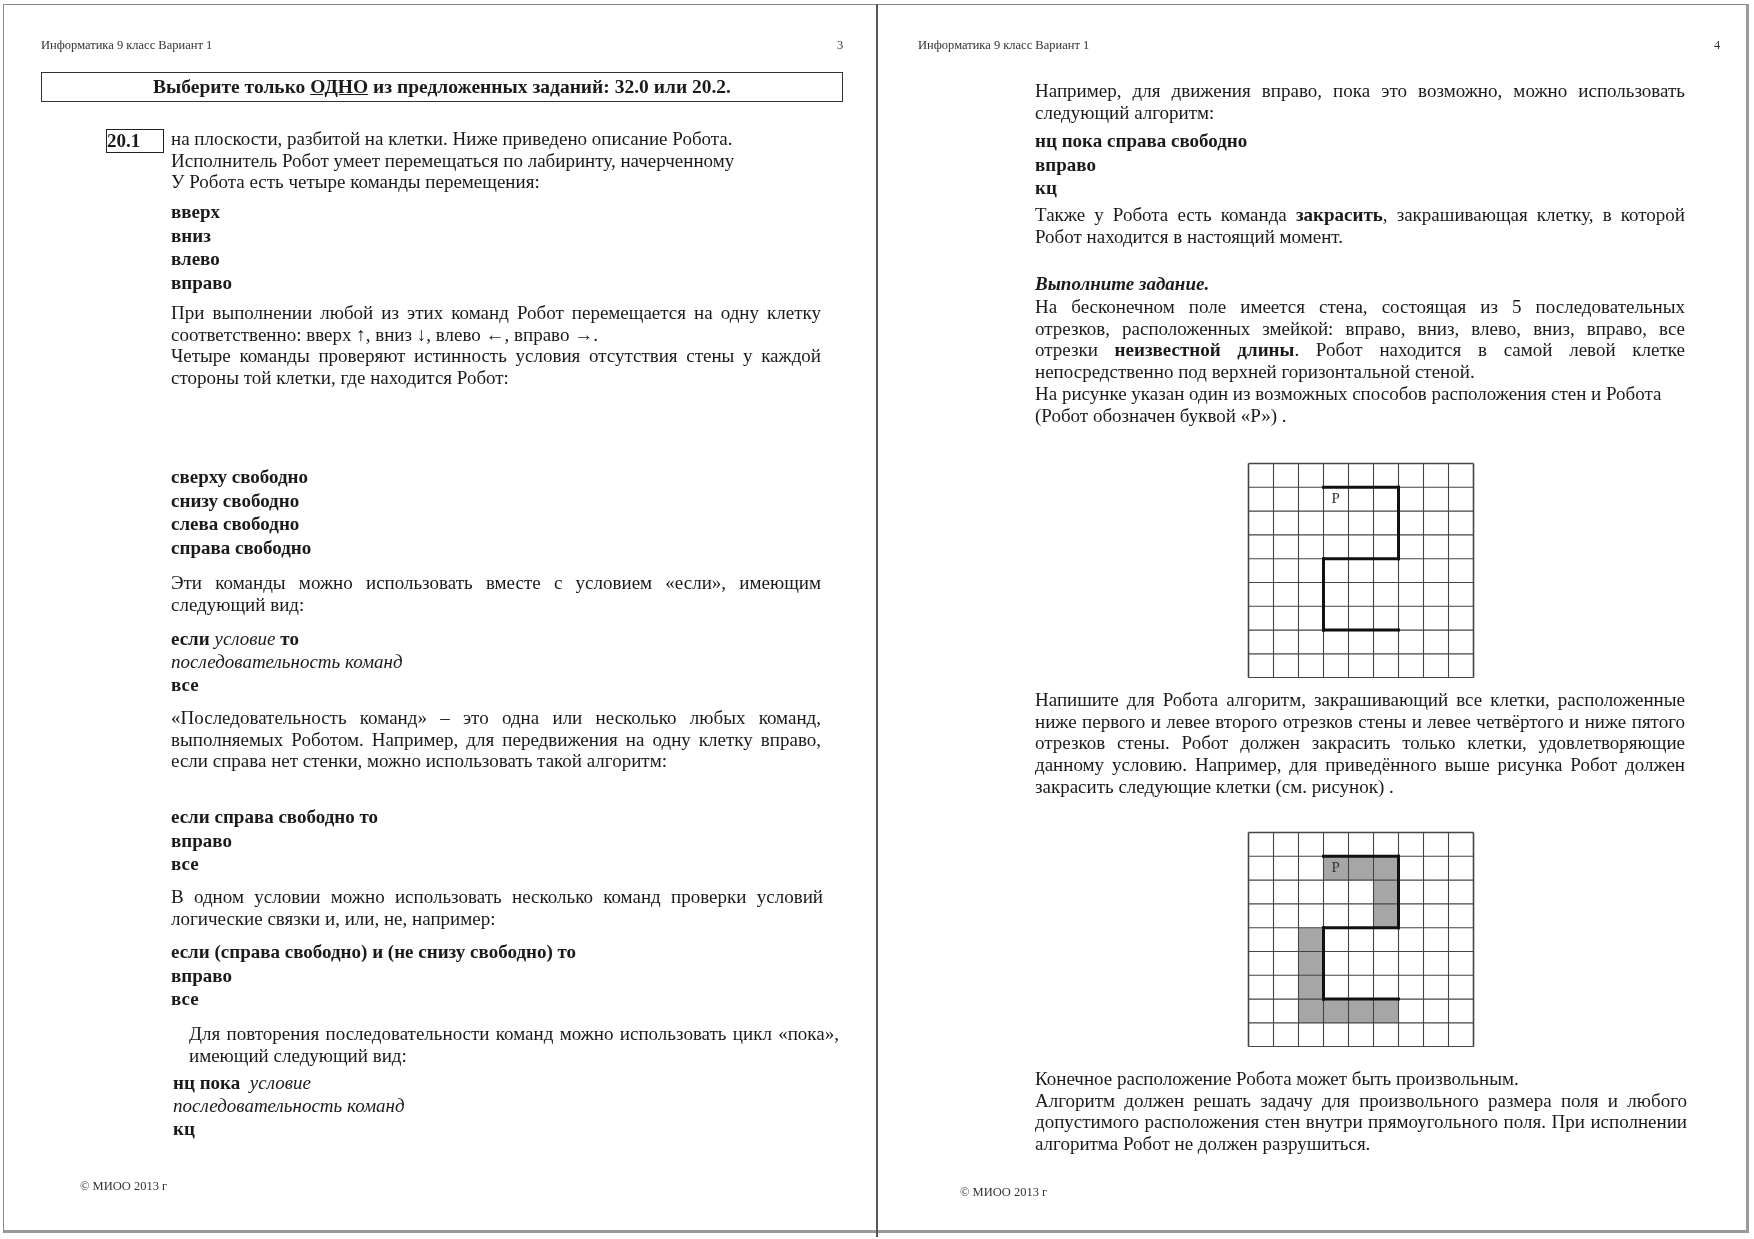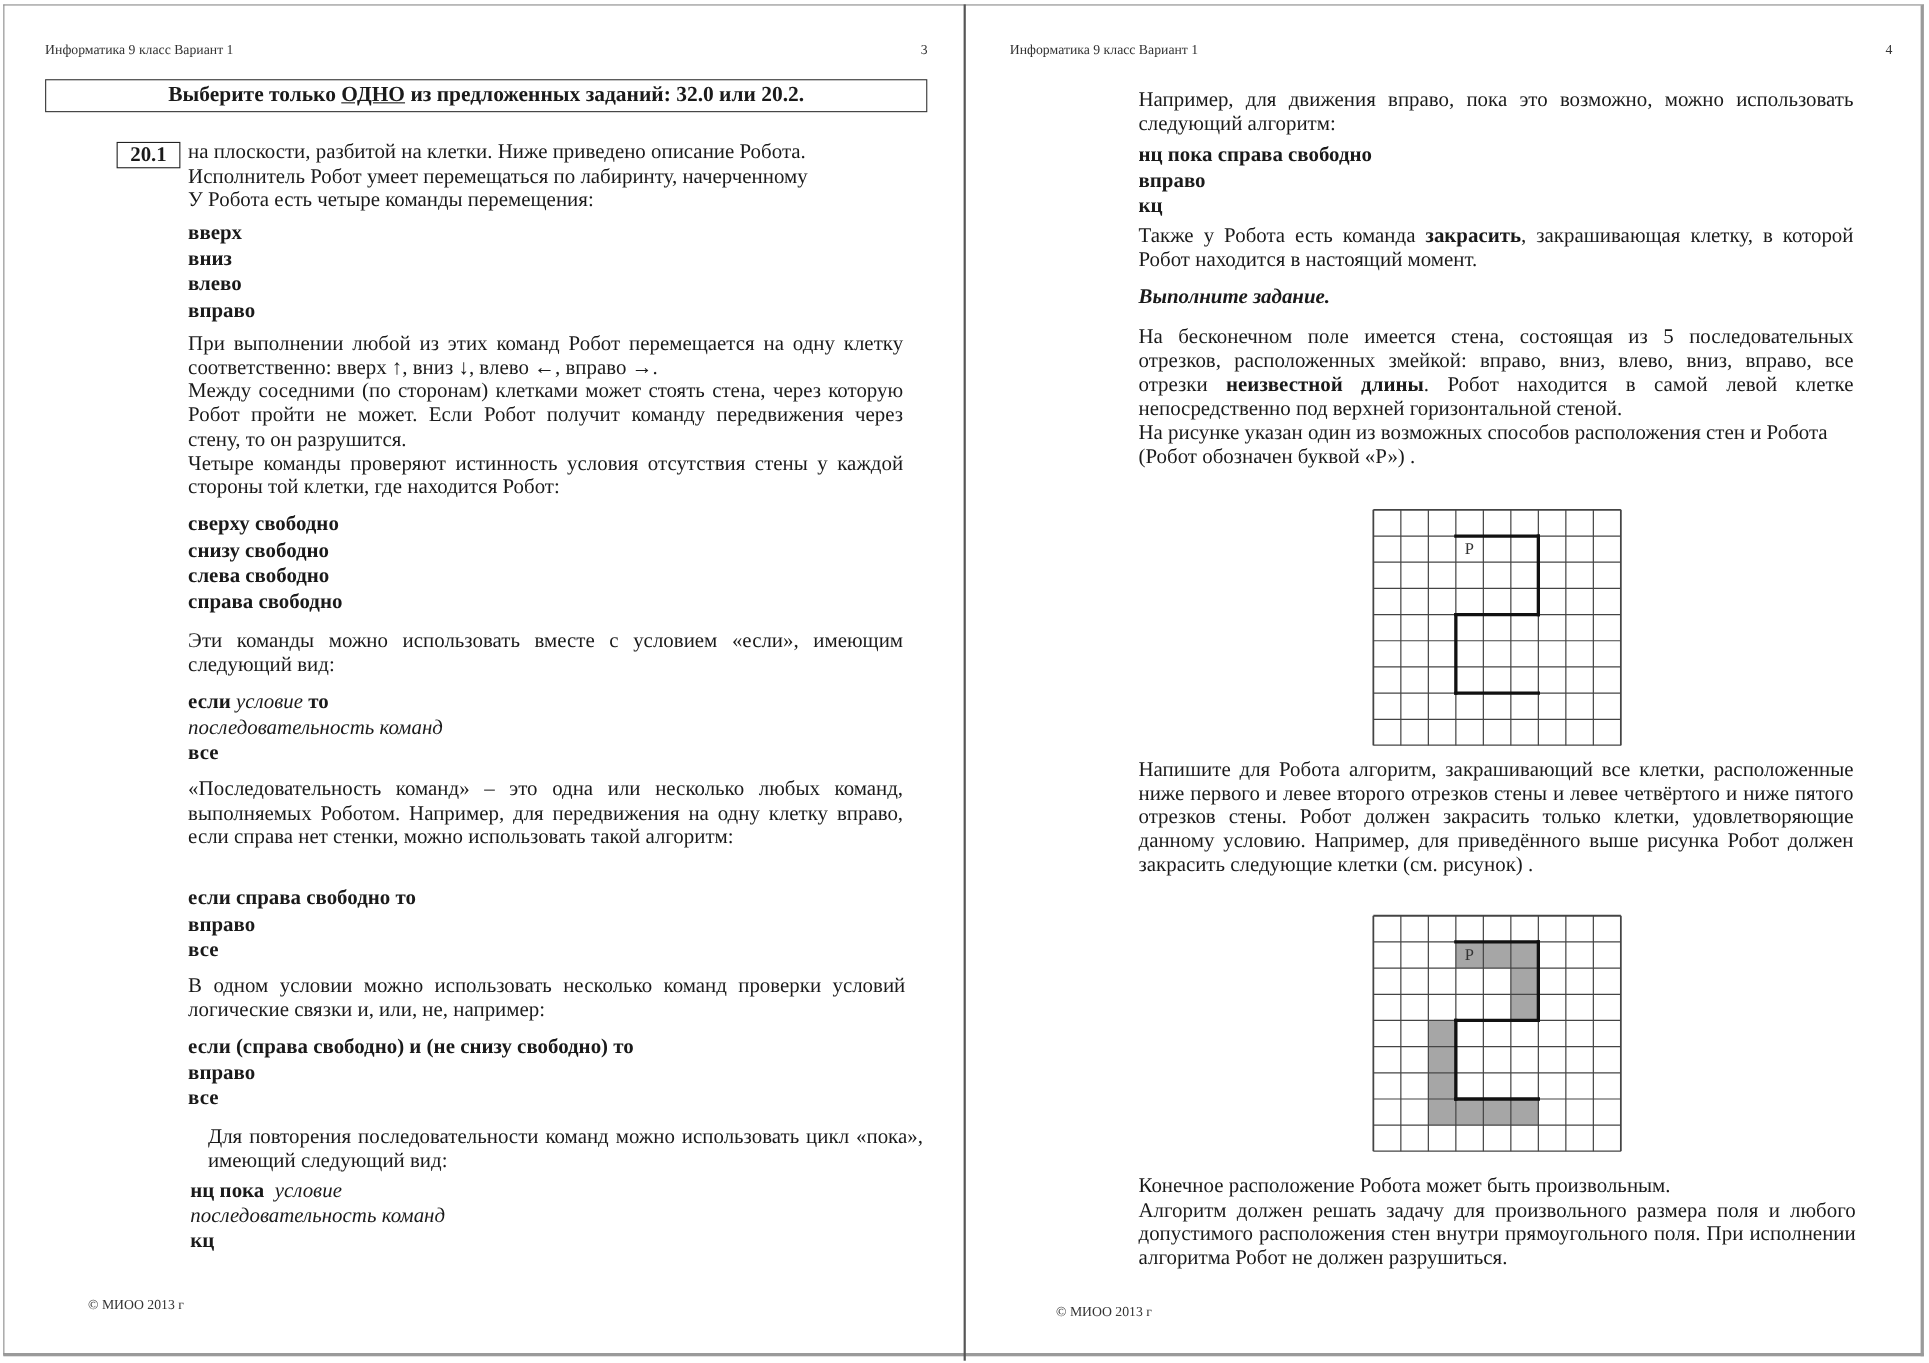--- a/index.html
+++ b/index.html
@@ -11,21 +11,21 @@
   .page { position:absolute; top:0; height:1239px; }
   .page.left { left:0; width:876px; }
   .page.right { left:878px; width:876px; }
   .running-head { position:absolute; top:38px; font-size:12.5px; color:#333; }
   .page-num { position:absolute; top:38px; font-size:12.5px; color:#333; }
   .footer { position:absolute; font-size:12.5px; color:#333; }
   .notice { position:absolute; left:41px; top:72px; width:802px; height:30px; border:1px solid #333;
             box-sizing:border-box; text-align:center; font-weight:bold; font-size:19.5px; line-height:28px; }
   .notice u { }
   .task-num { position:absolute; left:106px; top:129px; width:58px; height:24px; border:1.5px solid #222;
-              box-sizing:border-box; text-align:center; font-weight:bold; font-size:19px; line-height:21px; }
+              box-sizing:border-box; text-align:left; font-weight:bold; font-size:19px; line-height:21px; }
   .text-block { position:absolute; font-size:19px; line-height:21.7px; text-align:justify; }
   .text-block p { margin:0; }
   .code { font-weight:bold; }
   .code-line { display:block; margin:0; }
   .it { font-style:italic; font-weight:normal; }
   .grid-wrap { position:absolute; }
   svg text { font-family:"Liberation Serif", serif; }
 </style>
 </head>
 <body>
@@ -51,21 +51,20 @@
 
   <div class="text-block code" style="left:171px; top:200px; width:400px; line-height:23.5px;">
     <span class="code-line">вверх</span>
     <span class="code-line">вниз</span>
     <span class="code-line">влево</span>
     <span class="code-line">вправо</span>
   </div>
 
   <div class="text-block" style="left:171px; top:302px; width:650px;">
     <p>При выполнении любой из этих команд Робот перемещается на одну клетку соответственно: вверх ↑, вниз ↓, влево ←, вправо →.</p>
-    <p>Между соседними (по сторонам) клетками может стоять стена, через которую Робот пройти не может. Если Робот получит команду передвижения через стену, то он разрушится.</p>
     <p>Четыре команды проверяют истинность условия отсутствия стены у каждой стороны той клетки, где находится Робот:</p>
   </div>
 
   <div class="text-block code" style="left:171px; top:465px; width:400px; line-height:23.5px;">
     <span class="code-line">сверху свободно</span>
     <span class="code-line">снизу свободно</span>
     <span class="code-line">слева свободно</span>
     <span class="code-line">справа свободно</span>
   </div>
 
@@ -123,21 +122,21 @@
   <div class="text-block code" style="left:157px; top:129px; width:500px; line-height:23.5px;">
     <span class="code-line">нц пока справа свободно</span>
     <span class="code-line">вправо</span>
     <span class="code-line">кц</span>
   </div>
 
   <div class="text-block" style="left:157px; top:204px; width:650px;">
     <p><span>Также у Робота есть команда </span><b>закрасить</b><span>, закрашивающая клетку, в которой Робот находится в настоящий момент.</span></p>
   </div>
 
-  <div class="text-block" style="left:157px; top:259px; width:650px; font-weight:bold; font-style:italic;">Выполните задание.</div>
+  <div class="text-block" style="left:157px; top:273px; width:650px; font-weight:bold; font-style:italic;">Выполните задание.</div>
 
   <div class="text-block" style="left:157px; top:296px; width:650px;">
     <p><span>На бесконечном поле имеется стена, состоящая из 5 последовательных отрезков, расположенных змейкой: вправо, вниз, влево, вниз, вправо, все отрезки </span><b>неизвестной длины</b><span>. Робот находится в самой левой клетке непосредственно под верхней горизонтальной стеной.</span></p>
     <p style="text-align:left">На рисунке указан один из возможных способов расположения стен и Робота (Робот обозначен буквой «Р») .</p>
   </div>
 
   <div class="grid-wrap" style="left:369px; top:462px;">
     <svg id="grid1" width="228" height="216">
         <line x1="1.5" y1="1.5" x2="1.5" y2="215.70000000000002" stroke="#444" stroke-width="1.6"></line>
         <line x1="26.5" y1="1.5" x2="26.5" y2="215.70000000000002" stroke="#444" stroke-width="1.1"></line>

